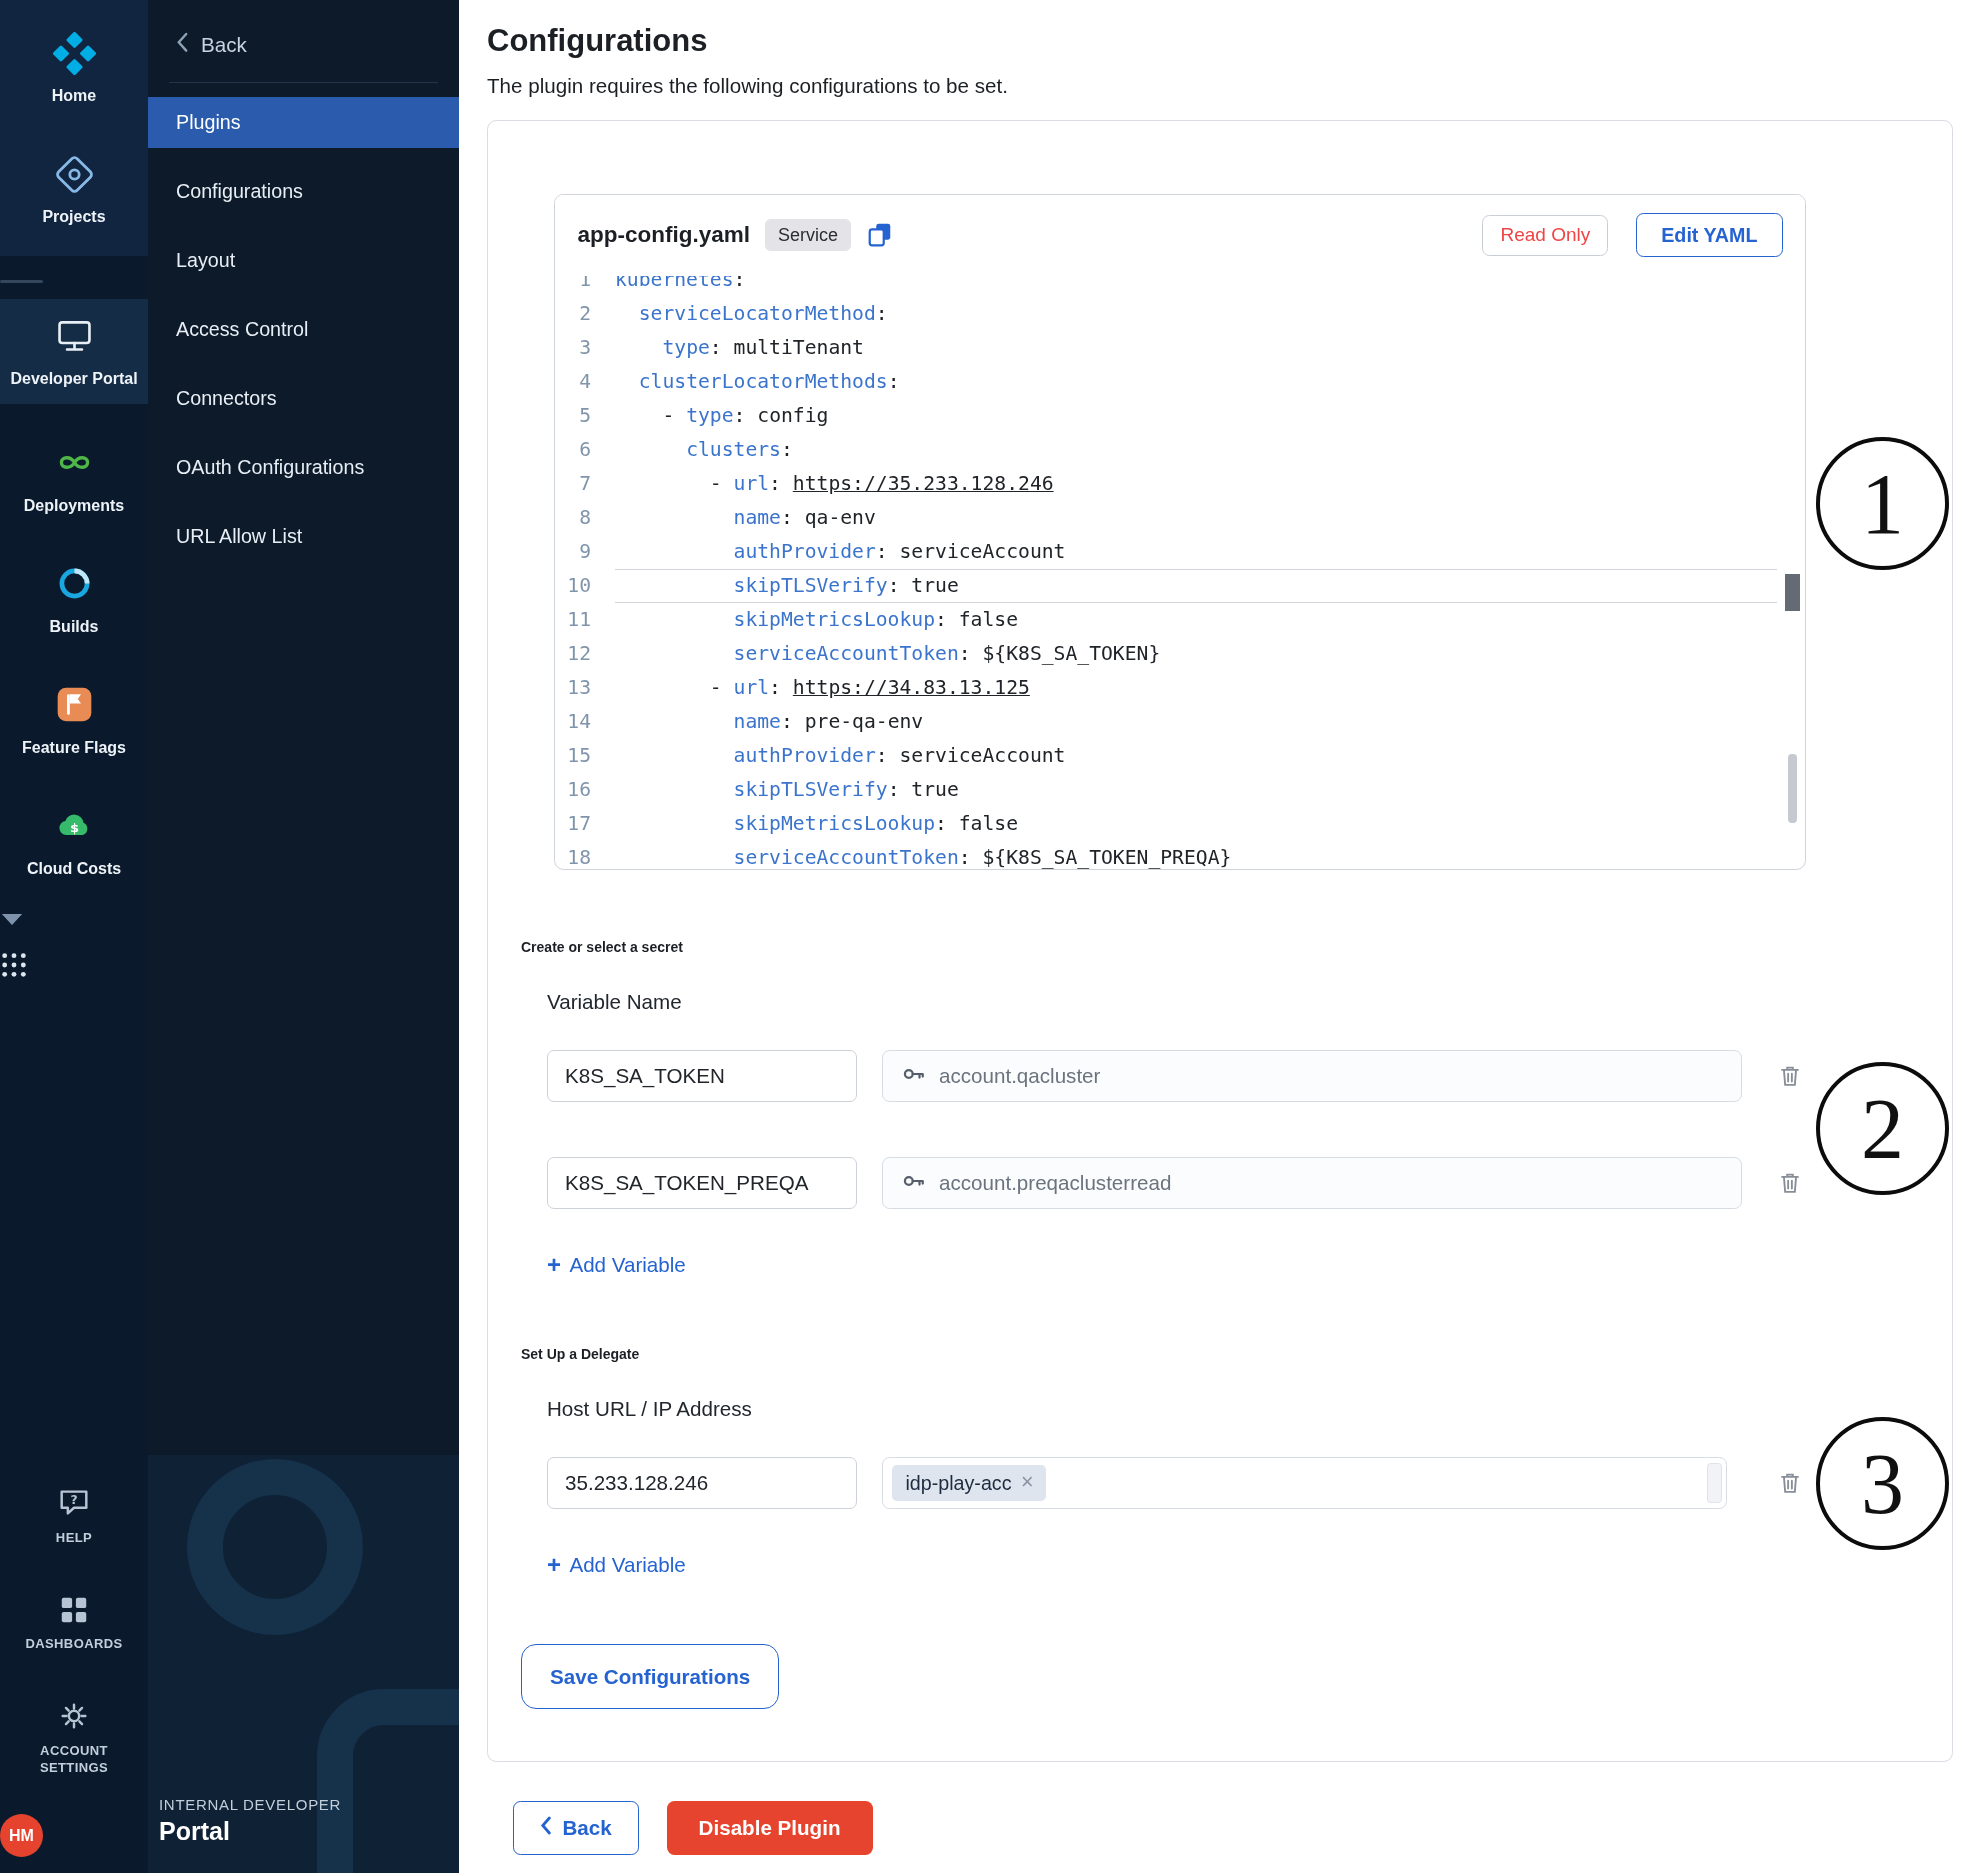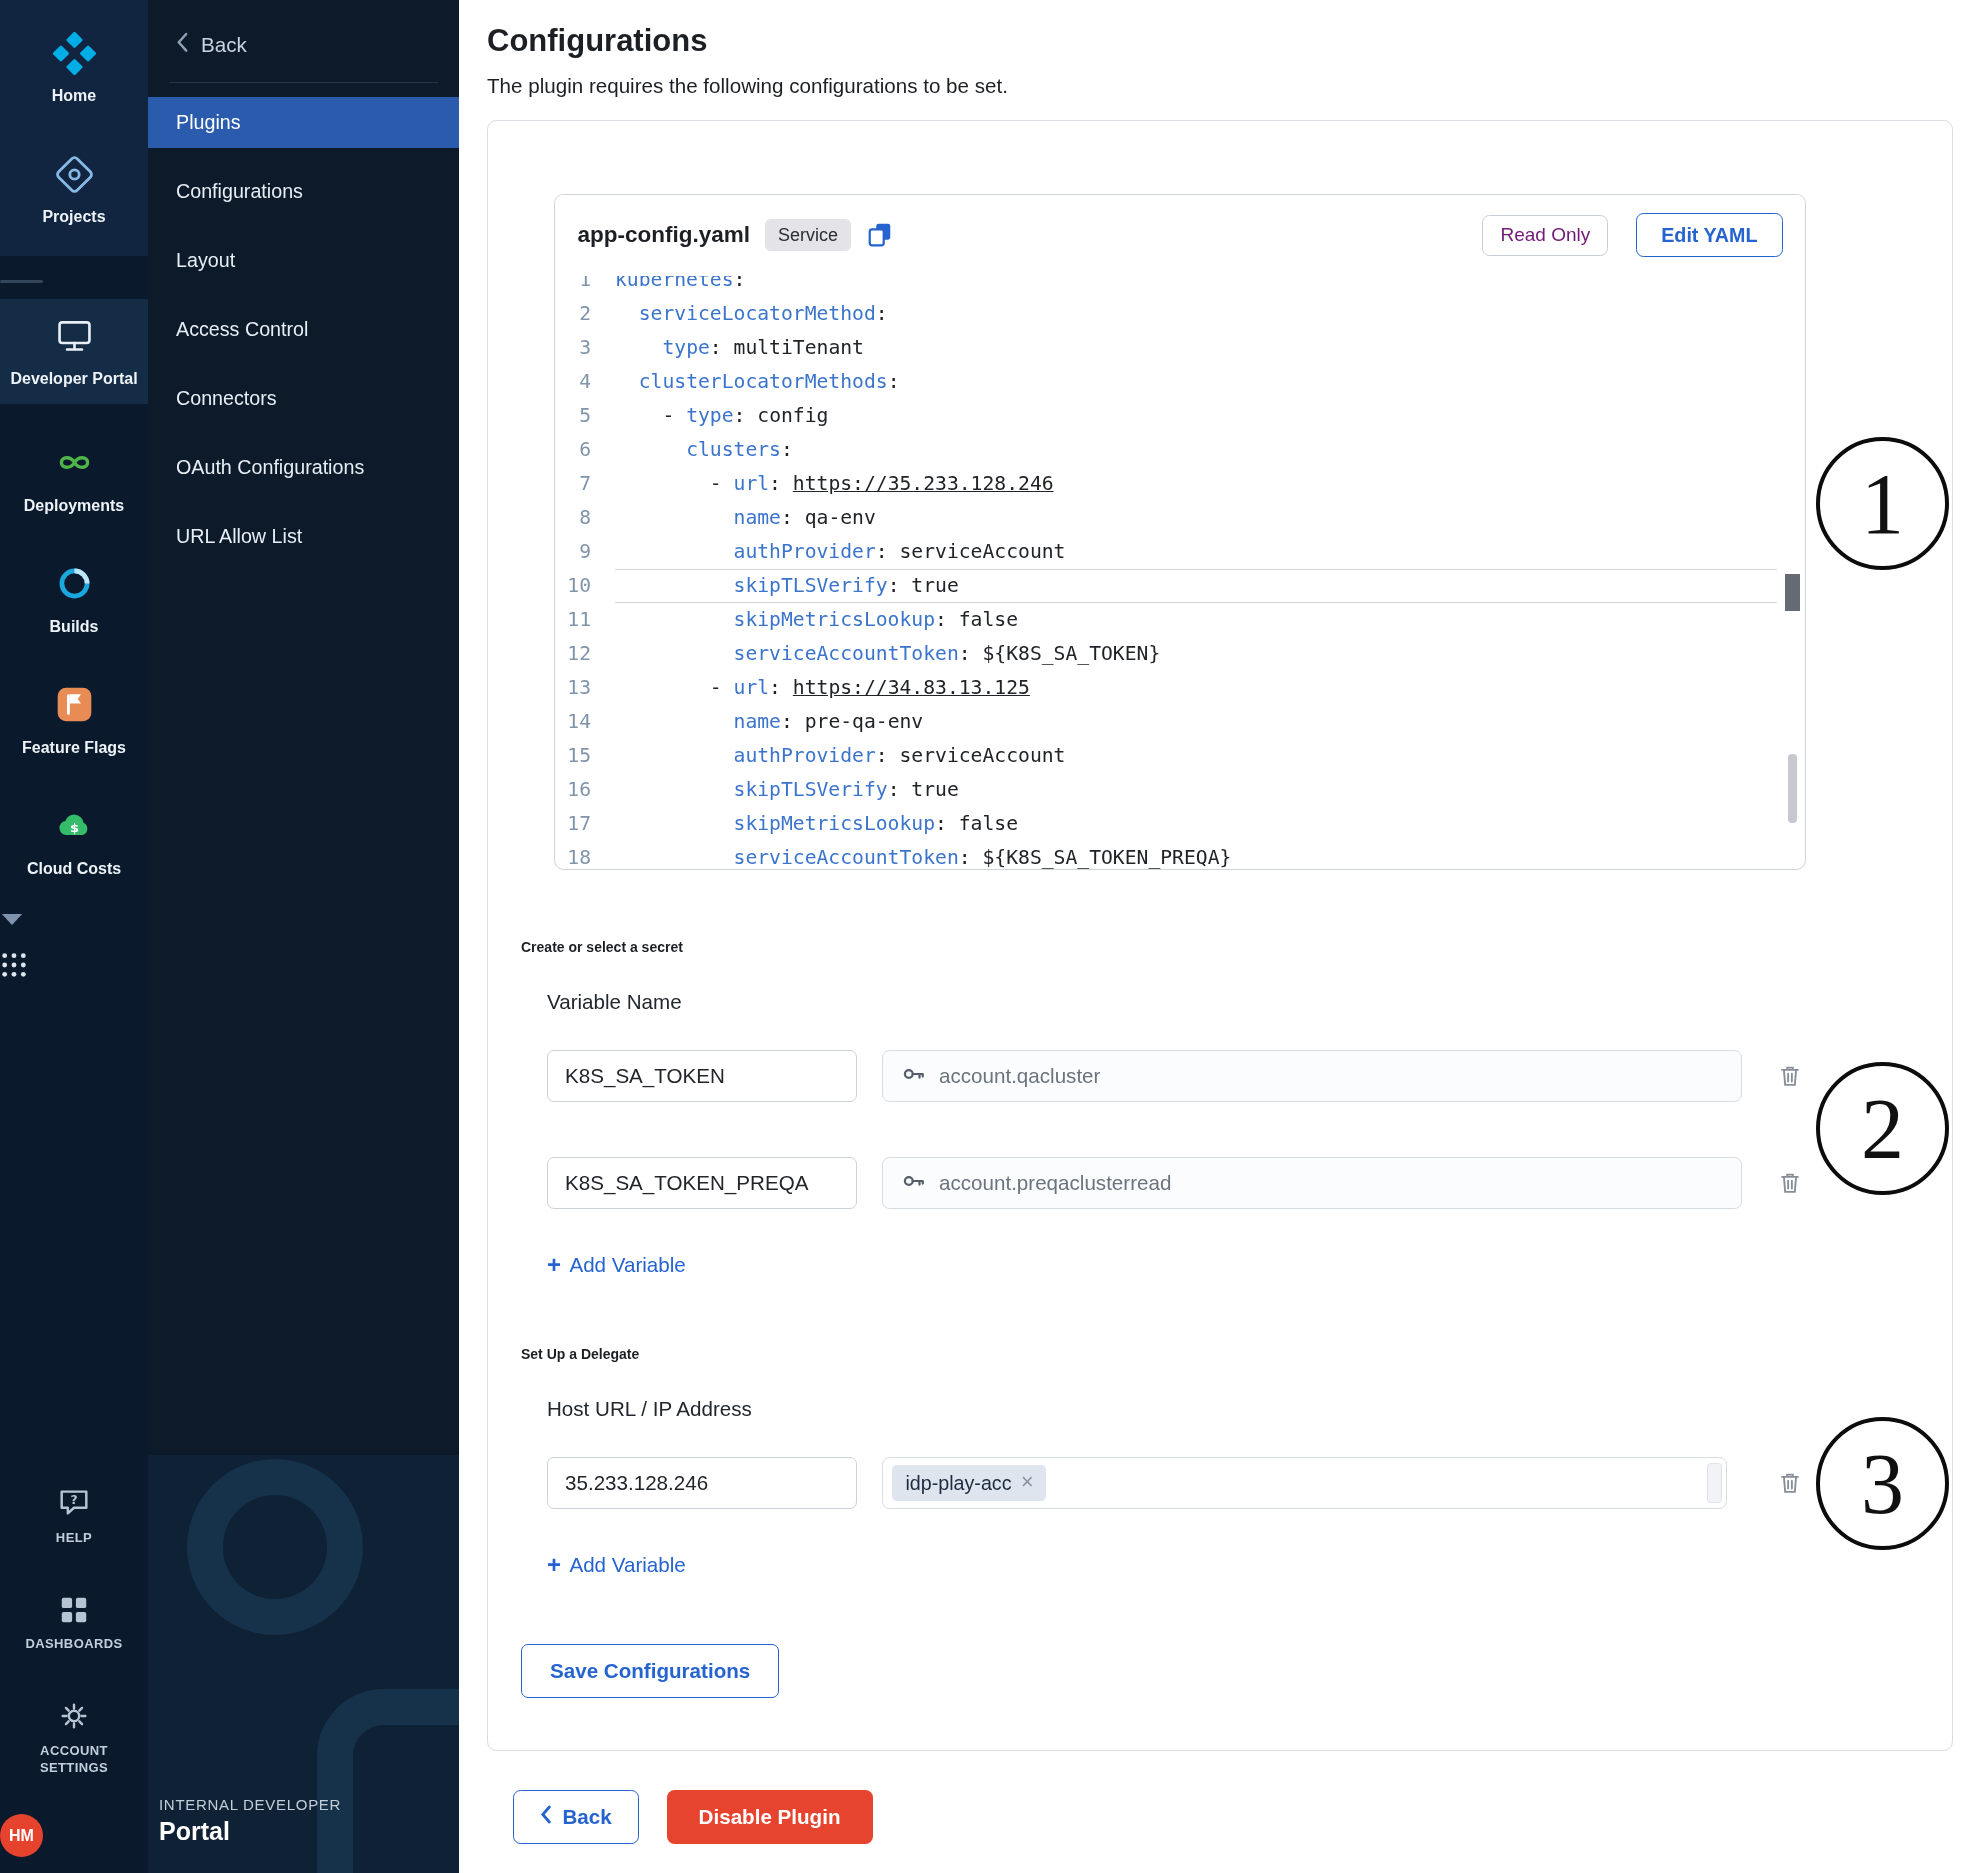--- a/index.html
+++ b/index.html
@@ -64,21 +64,21 @@
   .page-subtitle { font-size: 20.6px; margin: 0 0 22.5px; }
   .outer-card { width: 1466px; border: 0.9px solid #d9dce3; border-radius: 9.4px; padding-bottom: 52px; }
 
   
   .yaml-card { margin: 73px 0 0 66px; width: 1252px; height: 676px; border: 0.9px solid #cfd3da; border-radius: 9.4px; overflow: hidden; display: flex; flex-direction: column; position: relative; background: #fff; }
   .yaml-header { height: 81px; display: flex; align-items: center; padding: 0 22.5px; gap: 15px; background: #fff; position: relative; z-index: 2; }
   .file-name { font-size: 22.5px; font-weight: 700; color: #1c2025; }
   .service-badge { background: #e4e4e8; color: #2a2d33; border-radius: 5.6px; padding: 5.6px 13px; font-size: 18px; }
   .copy-btn { cursor: pointer; display: flex; align-items: center; }
   .header-spacer { flex: 1; }
-  .readonly-pill { border: 0.9px solid #c9cdd6; border-radius: 7.5px; padding: 8.4px 17px; font-size: 19px; color: #701a75; background: #fff; }
+  .readonly-pill { border: 0.9px solid #c9cdd6; border-radius: 7.5px; padding: 8.4px 17px; font-size: 19px; color: #ef4444; background: #fff; }
   .edit-yaml-btn { border: 1.9px solid #2563d0; border-radius: 7.5px; padding: 9.4px 24px; font-size: 19.7px; font-weight: 700; color: #2563d0; background: #fff; margin-left: 13px; cursor: pointer; }
   .code-area { height: 596px; overflow: hidden; position: relative; font-family: "DejaVu Sans Mono", "Liberation Mono", monospace; font-size: 19.7px; }
   .code-lines { margin-top: -13px; }
   .code-line { display: flex; align-items: center; height: 34px; padding-right: 28px; }
   .line-num { width: 60px; padding-right: 24px; text-align: right; color: #8095ab; flex: none; }
   .line-body { flex: 1; display: flex; align-items: center; height: 100%; white-space: pre; border-top: 0.9px solid transparent; border-bottom: 0.9px solid transparent; }
   .code-line.current .line-body { border-color: #d2d6db; }
   .tok-key { color: #3b74cc; }
   .tok-p, .tok-ws, .tok-v { color: #202428; }
   .tok-url { color: #202428; text-decoration: underline; }
@@ -93,21 +93,21 @@
   .text-input { width: 310px; height: 52px; border: 0.9px solid #cdd2da; border-radius: 7px; font-size: 20.6px; color: #22262b; padding: 0 17px; background: #fff; font-family: inherit; outline: none; flex: none; }
   .secret-box { width: 860px; height: 52px; margin-left: 25px; border: 0.9px solid #d7dbe2; border-radius: 7.5px; background: #fbfcfd; display: flex; align-items: center; gap: 13px; padding: 0 17px; color: #6a737e; font-size: 20.6px; cursor: pointer; }
   .trash-btn { margin-left: 34px; cursor: pointer; display: flex; }
   .var-row.delegate .trash-btn { margin-left: 49px; }
   .tag-box { width: 845px; height: 52px; margin-left: 25px; border: 0.9px solid #d7dbe2; border-radius: 7.5px; background: #fff; display: flex; align-items: center; padding: 0 9.4px; position: relative; }
   .chip { background: #dfe5ef; border-radius: 4.7px; height: 36px; display: flex; align-items: center; gap: 9.4px; padding: 0 13px; font-size: 19.7px; color: #1d2b3e; }
   .chip-x { color: #8a93a1; font-size: 21.5px; cursor: pointer; line-height: 1; }
   .tag-scroll { position: absolute; right: 3.7px; top: 4.7px; bottom: 4.7px; width: 15px; background: #f1f3f6; border: 0.9px solid #dfe2e8; border-radius: 3.7px; }
   .add-variable { display: inline-flex; align-items: center; gap: 8.4px; color: #2563d0; font-size: 20.6px; font-weight: 500; margin: 44px 0 0 59px; cursor: pointer; }
   .add-variable .plus { font-size: 24px; font-weight: 700; line-height: 1; }
-  .save-btn { margin: 67px 0 0 33px; height: 54px; padding: 0 28px; border: 0.9px solid #2563d0; border-radius: 7px; background: #fff; color: #2563d0; font-size: 20.6px; font-weight: 700; font-family: inherit; cursor: pointer; }
+  .save-btn { margin: 67px 0 0 33px; height: 65px; padding: 0 28px; border: 0.9px solid #2563d0; border-radius: 15px; background: #fff; color: #2563d0; font-size: 20.6px; font-weight: 700; font-family: inherit; cursor: pointer; }
 
   
   .bottom-actions { display: flex; align-items: center; gap: 28px; margin: 39px 0 0 26px; }
   .back-btn { display: flex; align-items: center; gap: 11.2px; height: 54px; padding: 0 26px; border: 0.9px solid #2563d0; border-radius: 7.5px; background: #fff; color: #2563d0; font-size: 20.6px; font-weight: 700; cursor: pointer; }
   .disable-btn { height: 54px; padding: 0 32px; border: none; border-radius: 7.5px; background: #e6442e; color: #fff; font-size: 20.6px; font-weight: 700; font-family: inherit; cursor: pointer; }
 
   
   .annot {
     position: absolute; width: 133px; height: 133px;
     border: 4.7px solid #0c0c0c; border-radius: 50%; background: #fff;

